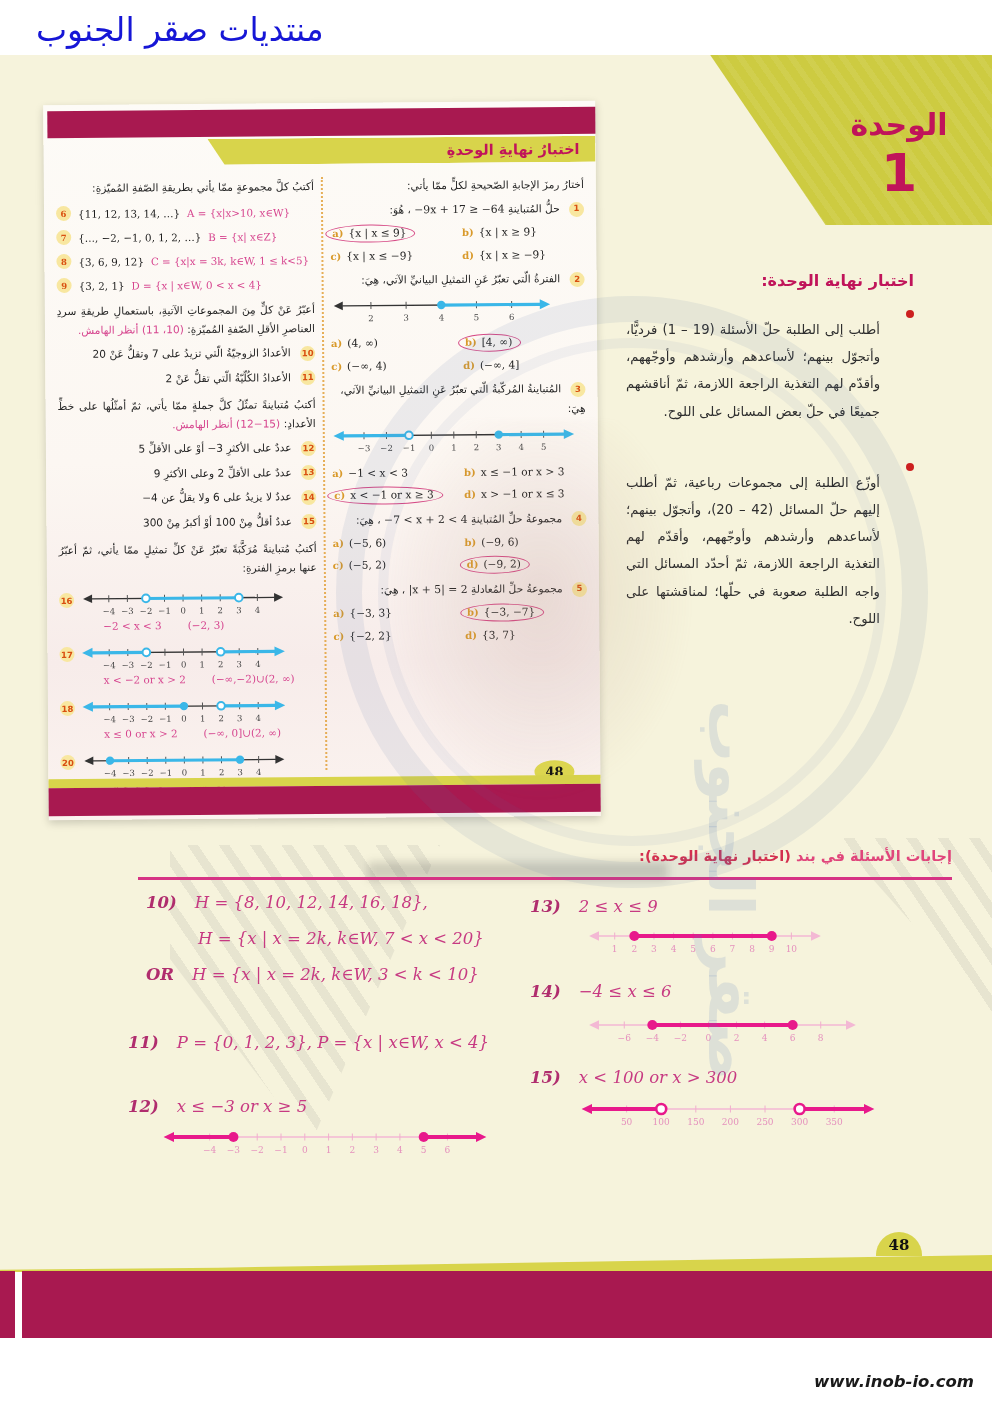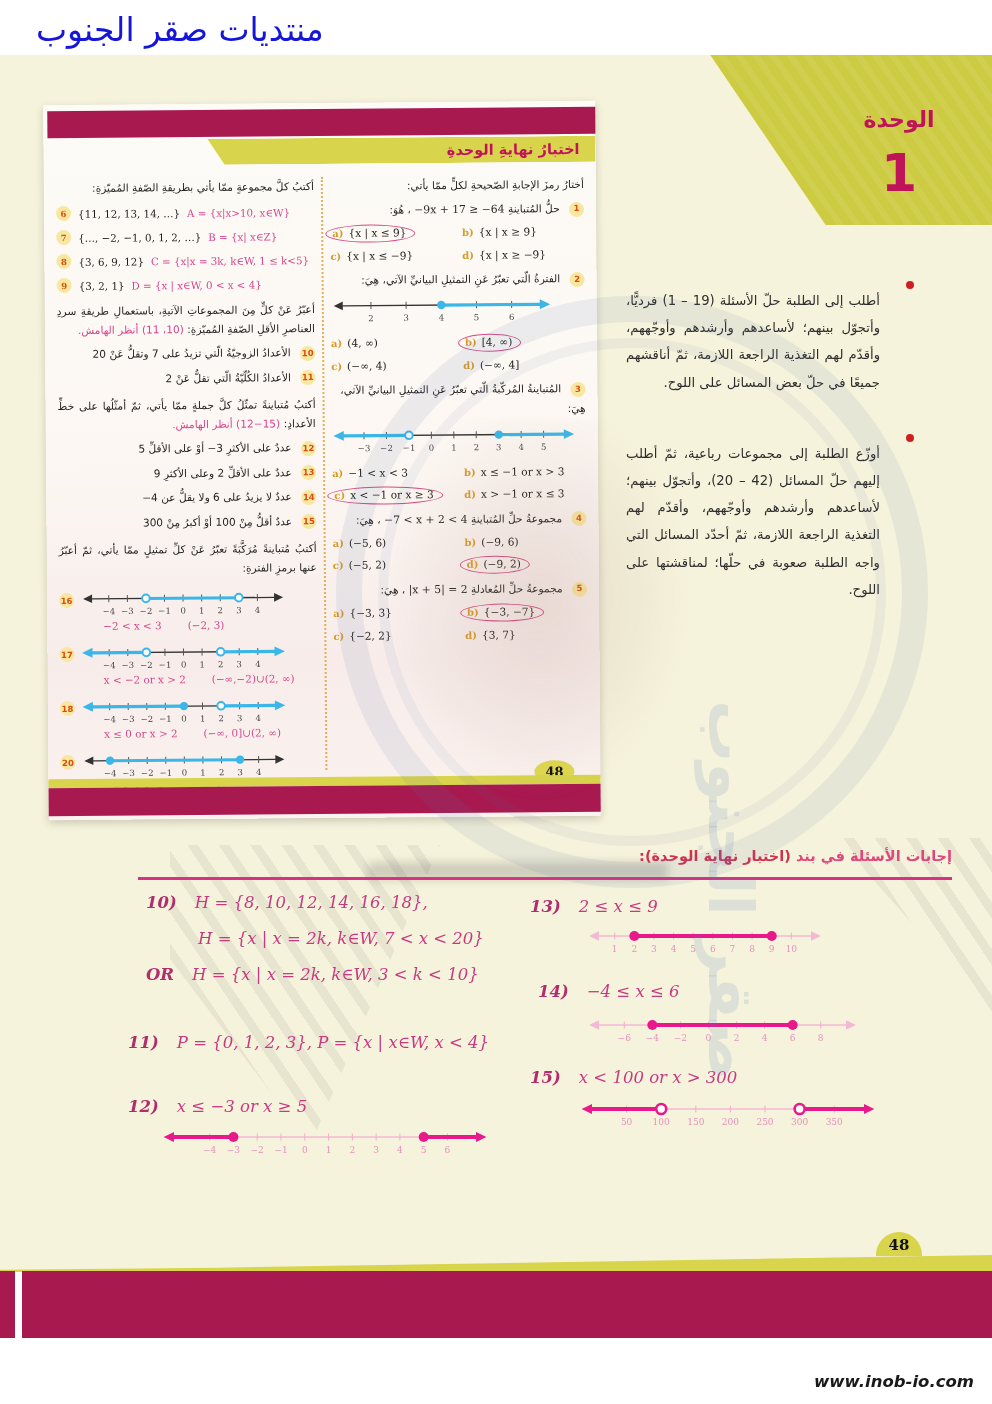--- a/index.html
+++ b/index.html
@@ -8,21 +8,21 @@
   .abs{position:absolute;}
   
   .cream{left:0;top:55px;width:992px;height:1217px;background:#f6f3dc;z-index:0;}
   .forum-title{left:36px;top:10px;font-size:33px;color:#1616d6;z-index:6;direction:rtl;white-space:nowrap;}
   
   .unit{left:700px;top:55px;width:292px;height:170px;z-index:1;
         background:#cdcb41;
         background-image:repeating-linear-gradient(55deg,rgba(255,255,255,.07) 0 6px,rgba(0,0,0,0) 6px 14px);
         clip-path:polygon(3.5% 0,100% 0,100% 100%,43% 100%);}
   .unit-label{position:absolute;left:120px;right:14px;top:52px;text-align:center;
-              font-size:22px;font-weight:bold;color:#c0145a;}
+              font-size:30px;font-weight:bold;color:#c0145a;}
   .unit-number{position:absolute;left:120px;right:14px;top:92px;text-align:center;
                font-size:52px;font-weight:bold;color:#c0145a;line-height:1;}
   
   .scan-page{left:46px;top:103px;width:552px;height:715px;z-index:2;
              transform:rotate(-0.45deg);
              background:linear-gradient(180deg,#fdfbf7 0%,#fcf7f2 50%,#f7ecea 78%,#fbf3ef 100%);
              box-shadow:0 3px 8px rgba(0,0,0,.18);}
   .topbar{position:absolute;left:4px;right:0;top:6px;height:27px;background:#a81950;}
   .title-banner{position:absolute;right:0;top:35px;width:392px;height:26px;background:#d8d44b;
                 clip-path:polygon(4px 0,100% 0,100% 100%,21px 100%);
@@ -445,20 +445,21 @@
   </div>
 
   <div class="pg-pill">
     <span>48</span>
   </div>
   <div class="pg-yellow"></div>
   <div class="pg-red"></div>
 </div>
 
 <div class="abs sidebar">
+  <div class="sb-h">اختبار نهاية الوحدة:</div>
   <div class="sb-i">
     <span class="sb-dot"></span>
     <p class="sb-t">أطلب إلى الطلبة حلّ الأسئلة (19 – 1) فرديًّا، وأتجوّل بينهم؛ لأساعدهم وأرشدهم وأوجّههم، وأقدّم لهم التغذية الراجعة اللازمة، ثمّ أناقشهم جميعًا في حلّ بعض المسائل على اللوح.</p>
   </div>
   <div class="sb-i">
     <span class="sb-dot"></span>
     <p class="sb-t">أوزّع الطلبة إلى مجموعات رباعية، ثمّ أطلب إليهم حلّ المسائل (42 – 20)، وأتجوّل بينهم؛ لأساعدهم وأرشدهم وأوجّههم، وأقدّم لهم التغذية الراجعة اللازمة، ثمّ أحدّد المسائل التي واجه الطلبة صعوبة في حلّها؛ لمناقشتها على اللوح.</p>
   </div>
 </div>
 
@@ -557,21 +558,21 @@
       <text x="167.11111111111111" y="35" font-size="9" fill="#e591bd" text-anchor="middle" font-family="DejaVu Serif,serif">8</text>
       <line x1="186.74074074074076" y1="15.5" x2="186.74074074074076" y2="22.5" stroke="#f0aecd" stroke-width="1"></line>
       <text x="186.74074074074076" y="35" font-size="9" fill="#e591bd" text-anchor="middle" font-family="DejaVu Serif,serif">9</text>
       <line x1="206.37037037037038" y1="15.5" x2="206.37037037037038" y2="22.5" stroke="#f0aecd" stroke-width="1"></line>
       <text x="206.37037037037038" y="35" font-size="9" fill="#e591bd" text-anchor="middle" font-family="DejaVu Serif,serif">10</text>
       <line x1="49.33333333333333" y1="19" x2="186.74074074074076" y2="19" stroke="#e8198b" stroke-width="4" stroke-linecap="round"></line>
       <circle cx="49.33333333333333" cy="19" r="5" fill="#e8198b"></circle>
       <circle cx="186.74074074074076" cy="19" r="5" fill="#e8198b"></circle>
     </svg></div>
 
-<div class="abs ai" style="left:530px;top:982px;margin-left:8px;">
+<div class="abs ai" style="left:530px;top:982px;">
   <div class="r">
       <span class="n">14)</span>
       <span>−4 ≤ x ≤ 6</span>
     </div>
 </div>
 <div class="abs ans-nl" style="left:585px;top:1006px;"><svg width="275" height="46" viewBox="0 0 275 46" xmlns="http://www.w3.org/2000/svg">
       <line x1="14" y1="19" x2="261" y2="19" stroke="#f3b8d4" stroke-width="1.6" stroke-linecap="round"></line>
       <polygon points="4.1,19 14,14.27 14,23.73" fill="#f3b8d4"></polygon>
       <polygon points="270.9,19 261,14.27 261,23.73" fill="#f3b8d4"></polygon>
       <line x1="39.261363636363626" y1="15.5" x2="39.261363636363626" y2="22.5" stroke="#f0aecd" stroke-width="1"></line>

